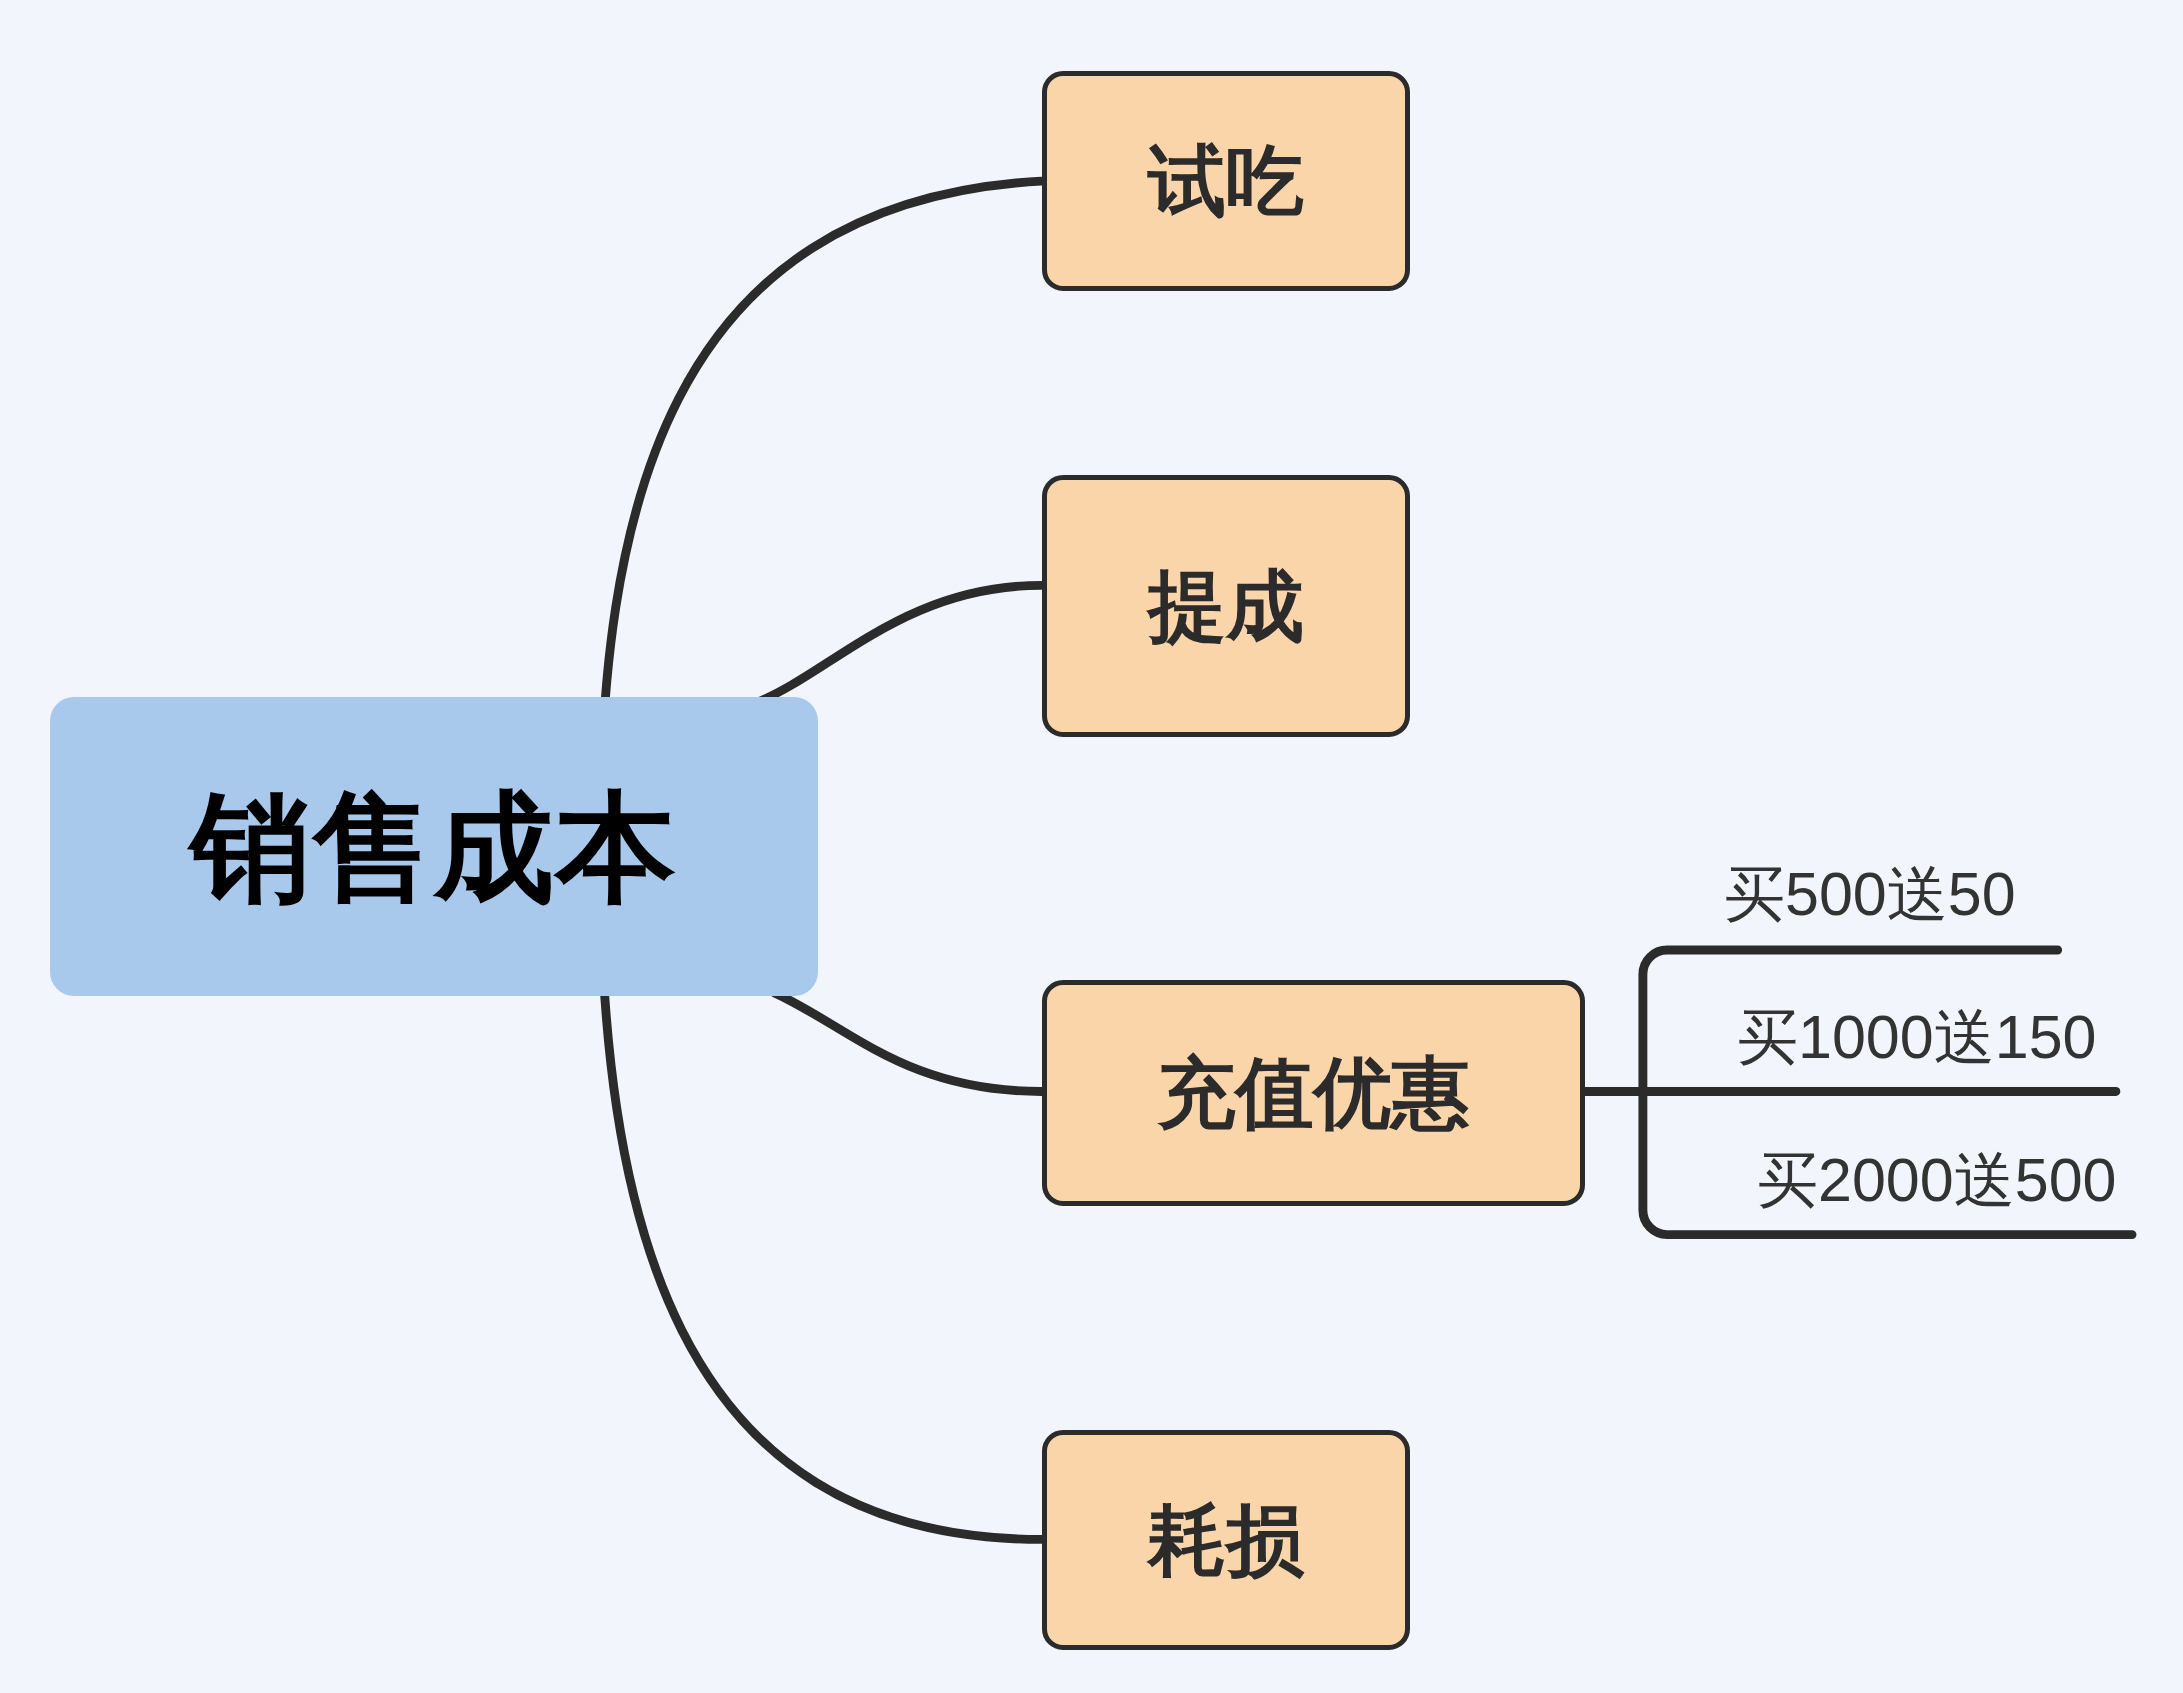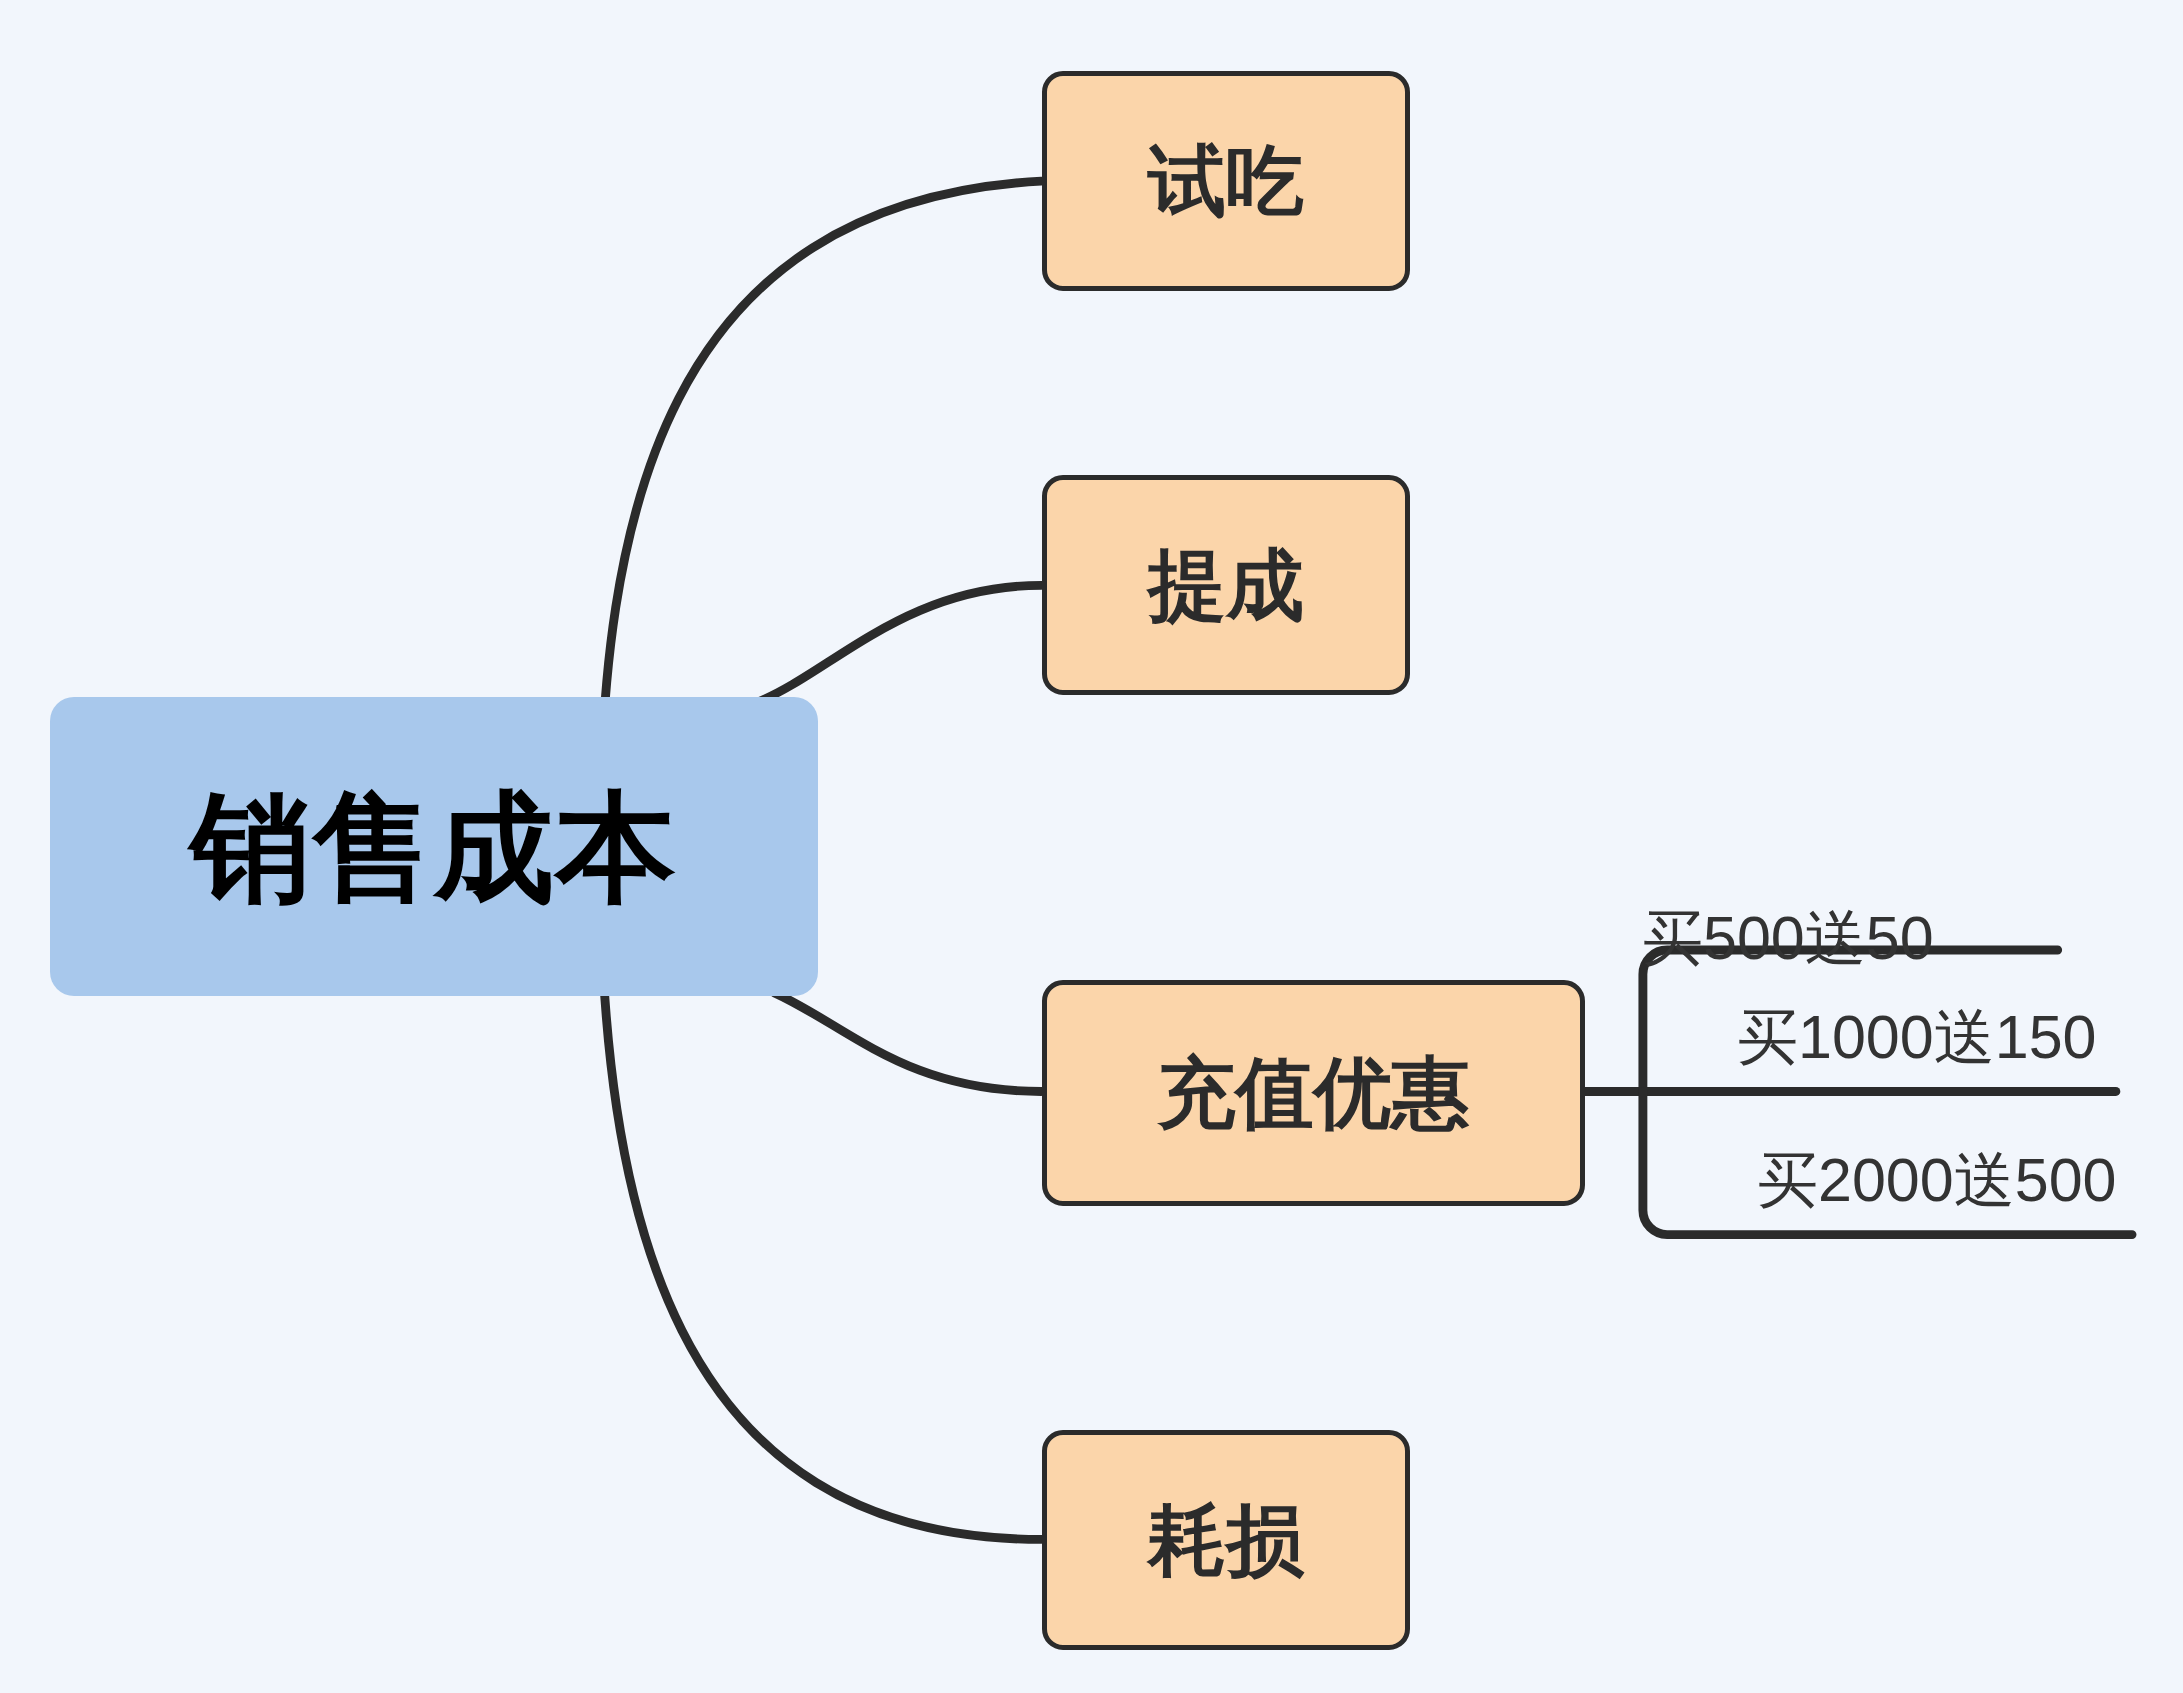--- a/index.html
+++ b/index.html
@@ -60,34 +60,34 @@
     border-radius: 21px;
   }
   .node-branch .node-label {
     font-size: 78px;
     font-weight: bold;
     color: #2b2b2b;
     line-height: 1;
     white-space: nowrap;
   }
   .n-shichi  { left: 1042px; top: 71px;   width: 368px; height: 220px; }
-  .n-ticheng { left: 1042px; top: 475px;  width: 368px; height: 220px; }
+  .n-ticheng { left: 1042px; top: 475px;  width: 368px; height: 262px; }
   .n-chongzhi{ left: 1042px; top: 980px; width: 543px; height: 226px; text-align: right; }
   .n-haosun  { left: 1042px; top: 1430px; width: 368px; height: 220px; }
 
   .leaf {
     position: absolute;
     z-index: 3;
     white-space: nowrap;
     font-size: 61px;
     font-weight: normal;
     color: #333333;
     line-height: 1;
   }
-  .leaf-1 { left: 1642px; top: 864px; margin-top: 44px; }
+  .leaf-1 { left: 1724px; top: 864px; }
   .leaf-2 { left: 1737px; top: 1007px; }
   .leaf-3 { left: 1737px; top: 1150px; margin-left: 20px; }
 </style>
 </head>
 <body>
 
 <div id="canvas">
 
   <svg id="edges" viewBox="0 0 2700 2094" width="2183" height="1693" xmlns="http://www.w3.org/2000/svg">
     <g fill="none" stroke="#2b2b2b" stroke-width="11" stroke-linecap="round" stroke-linejoin="round">

